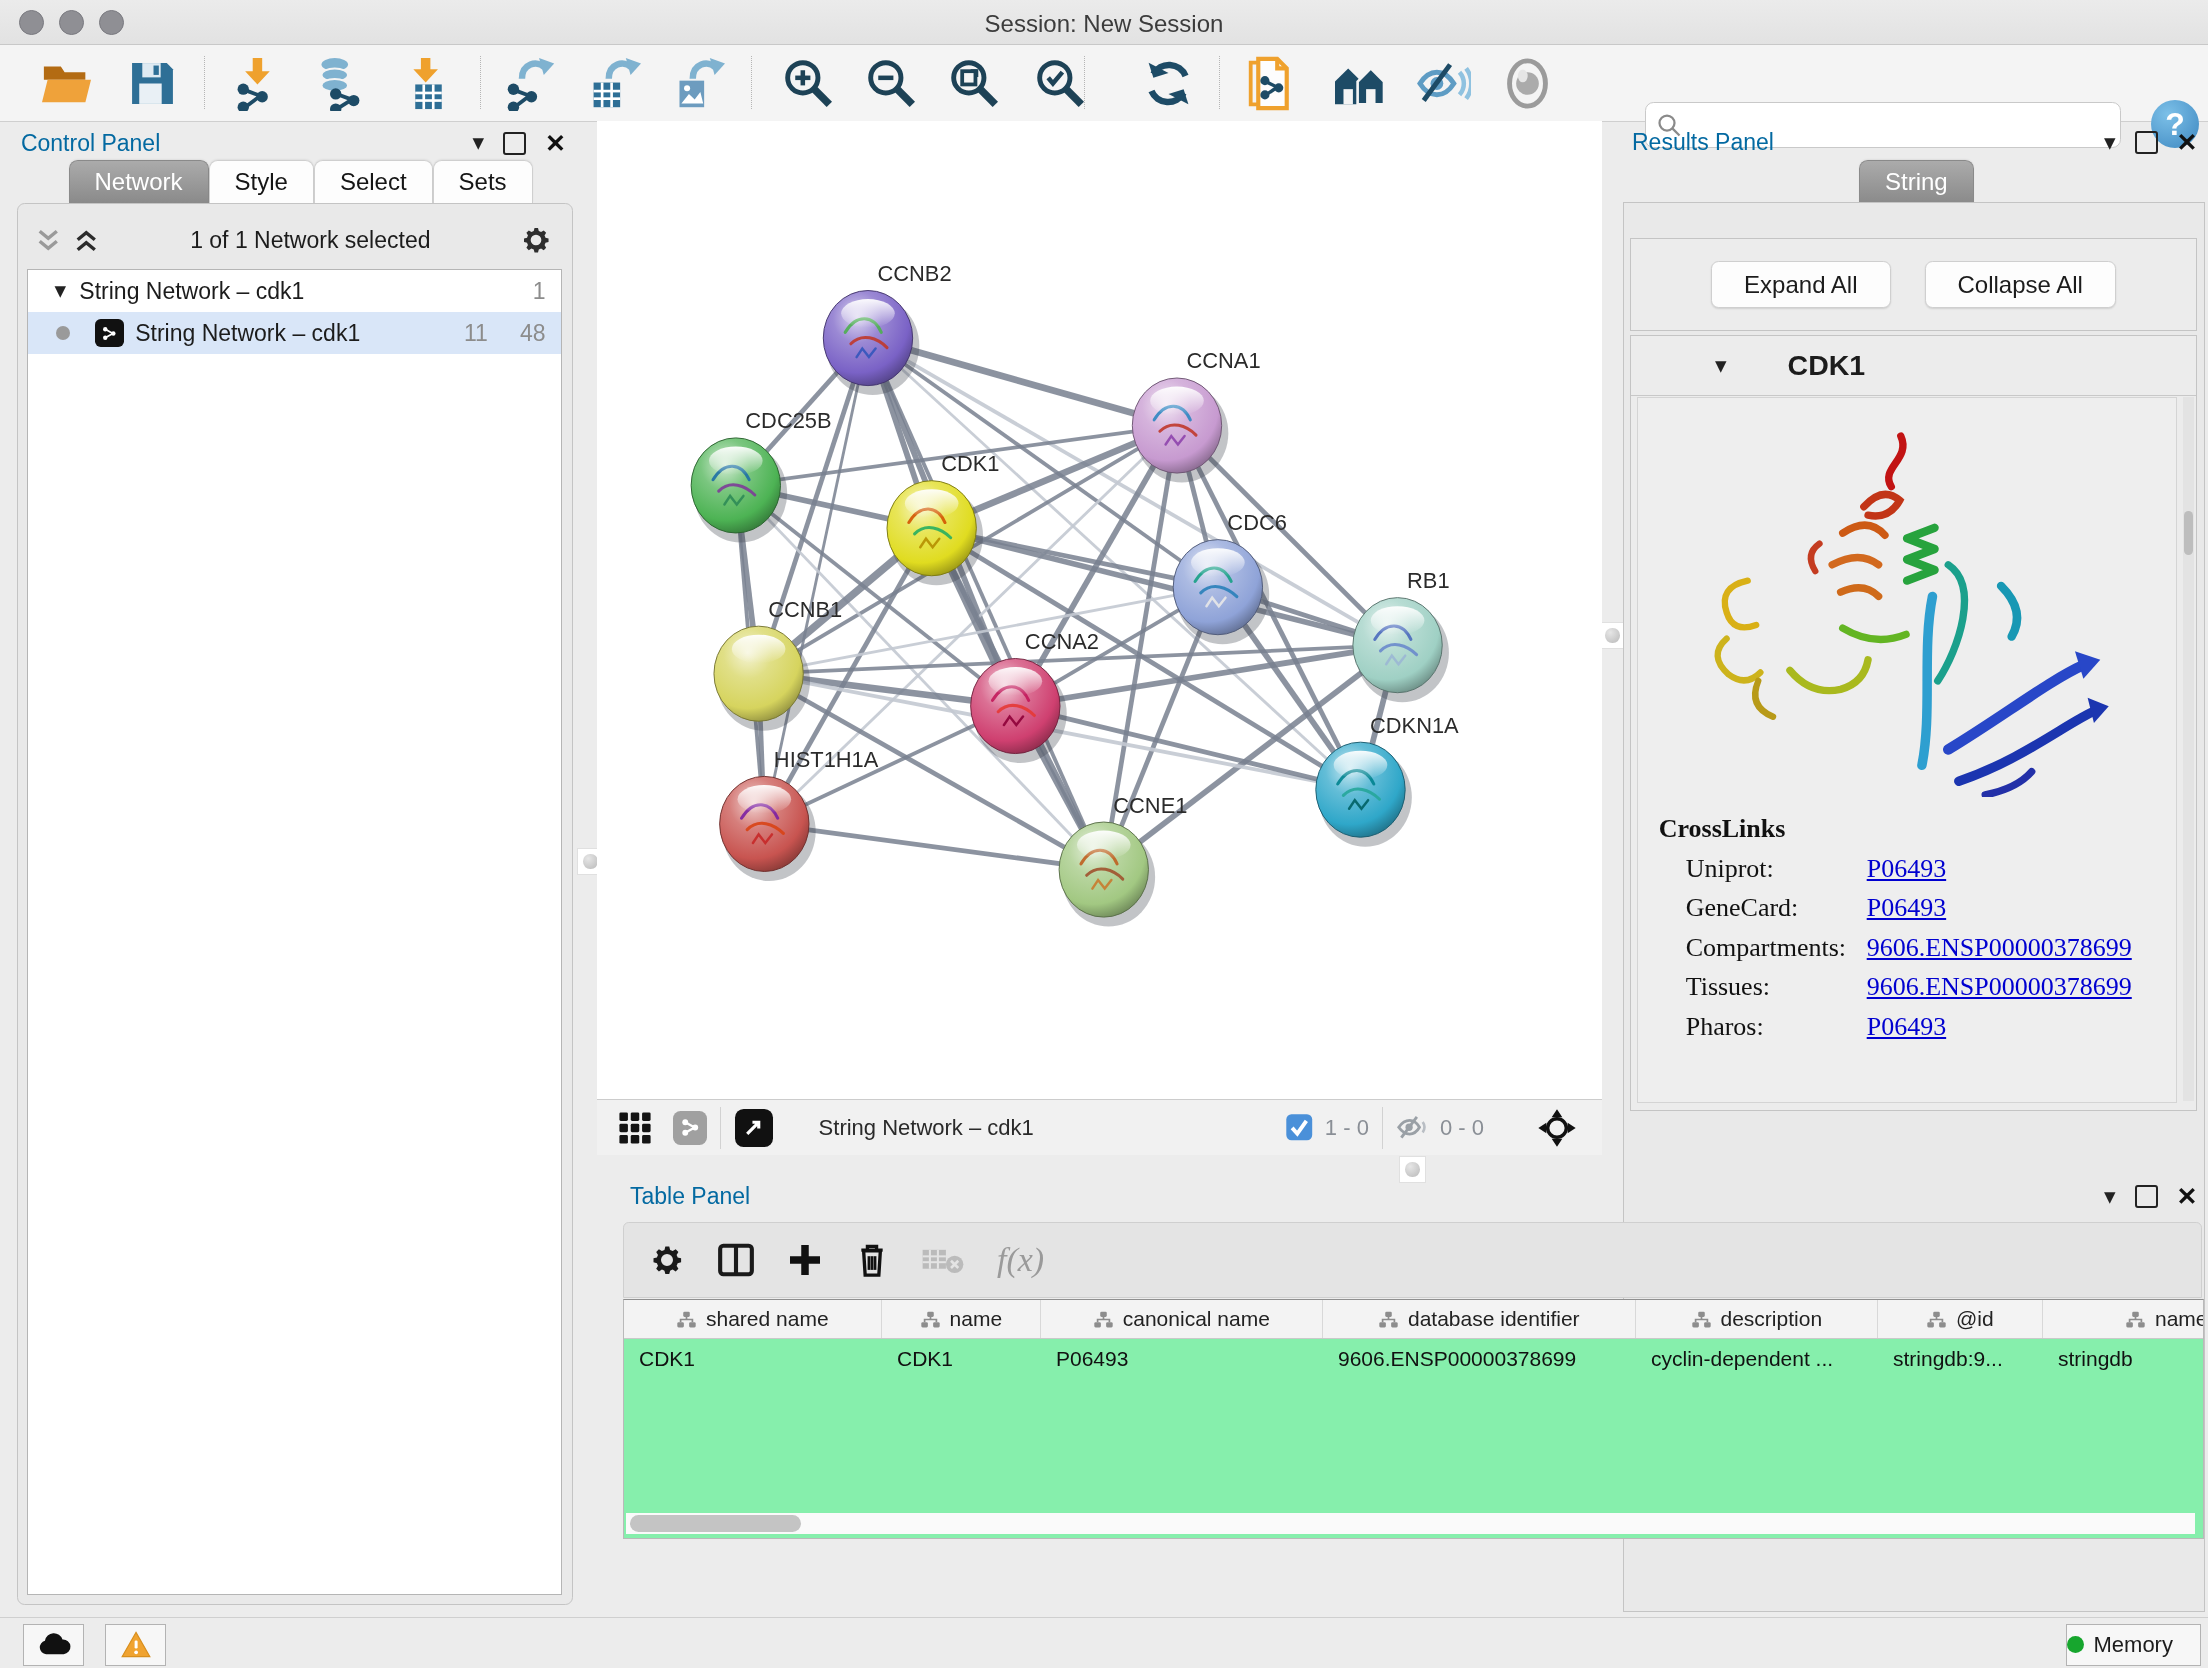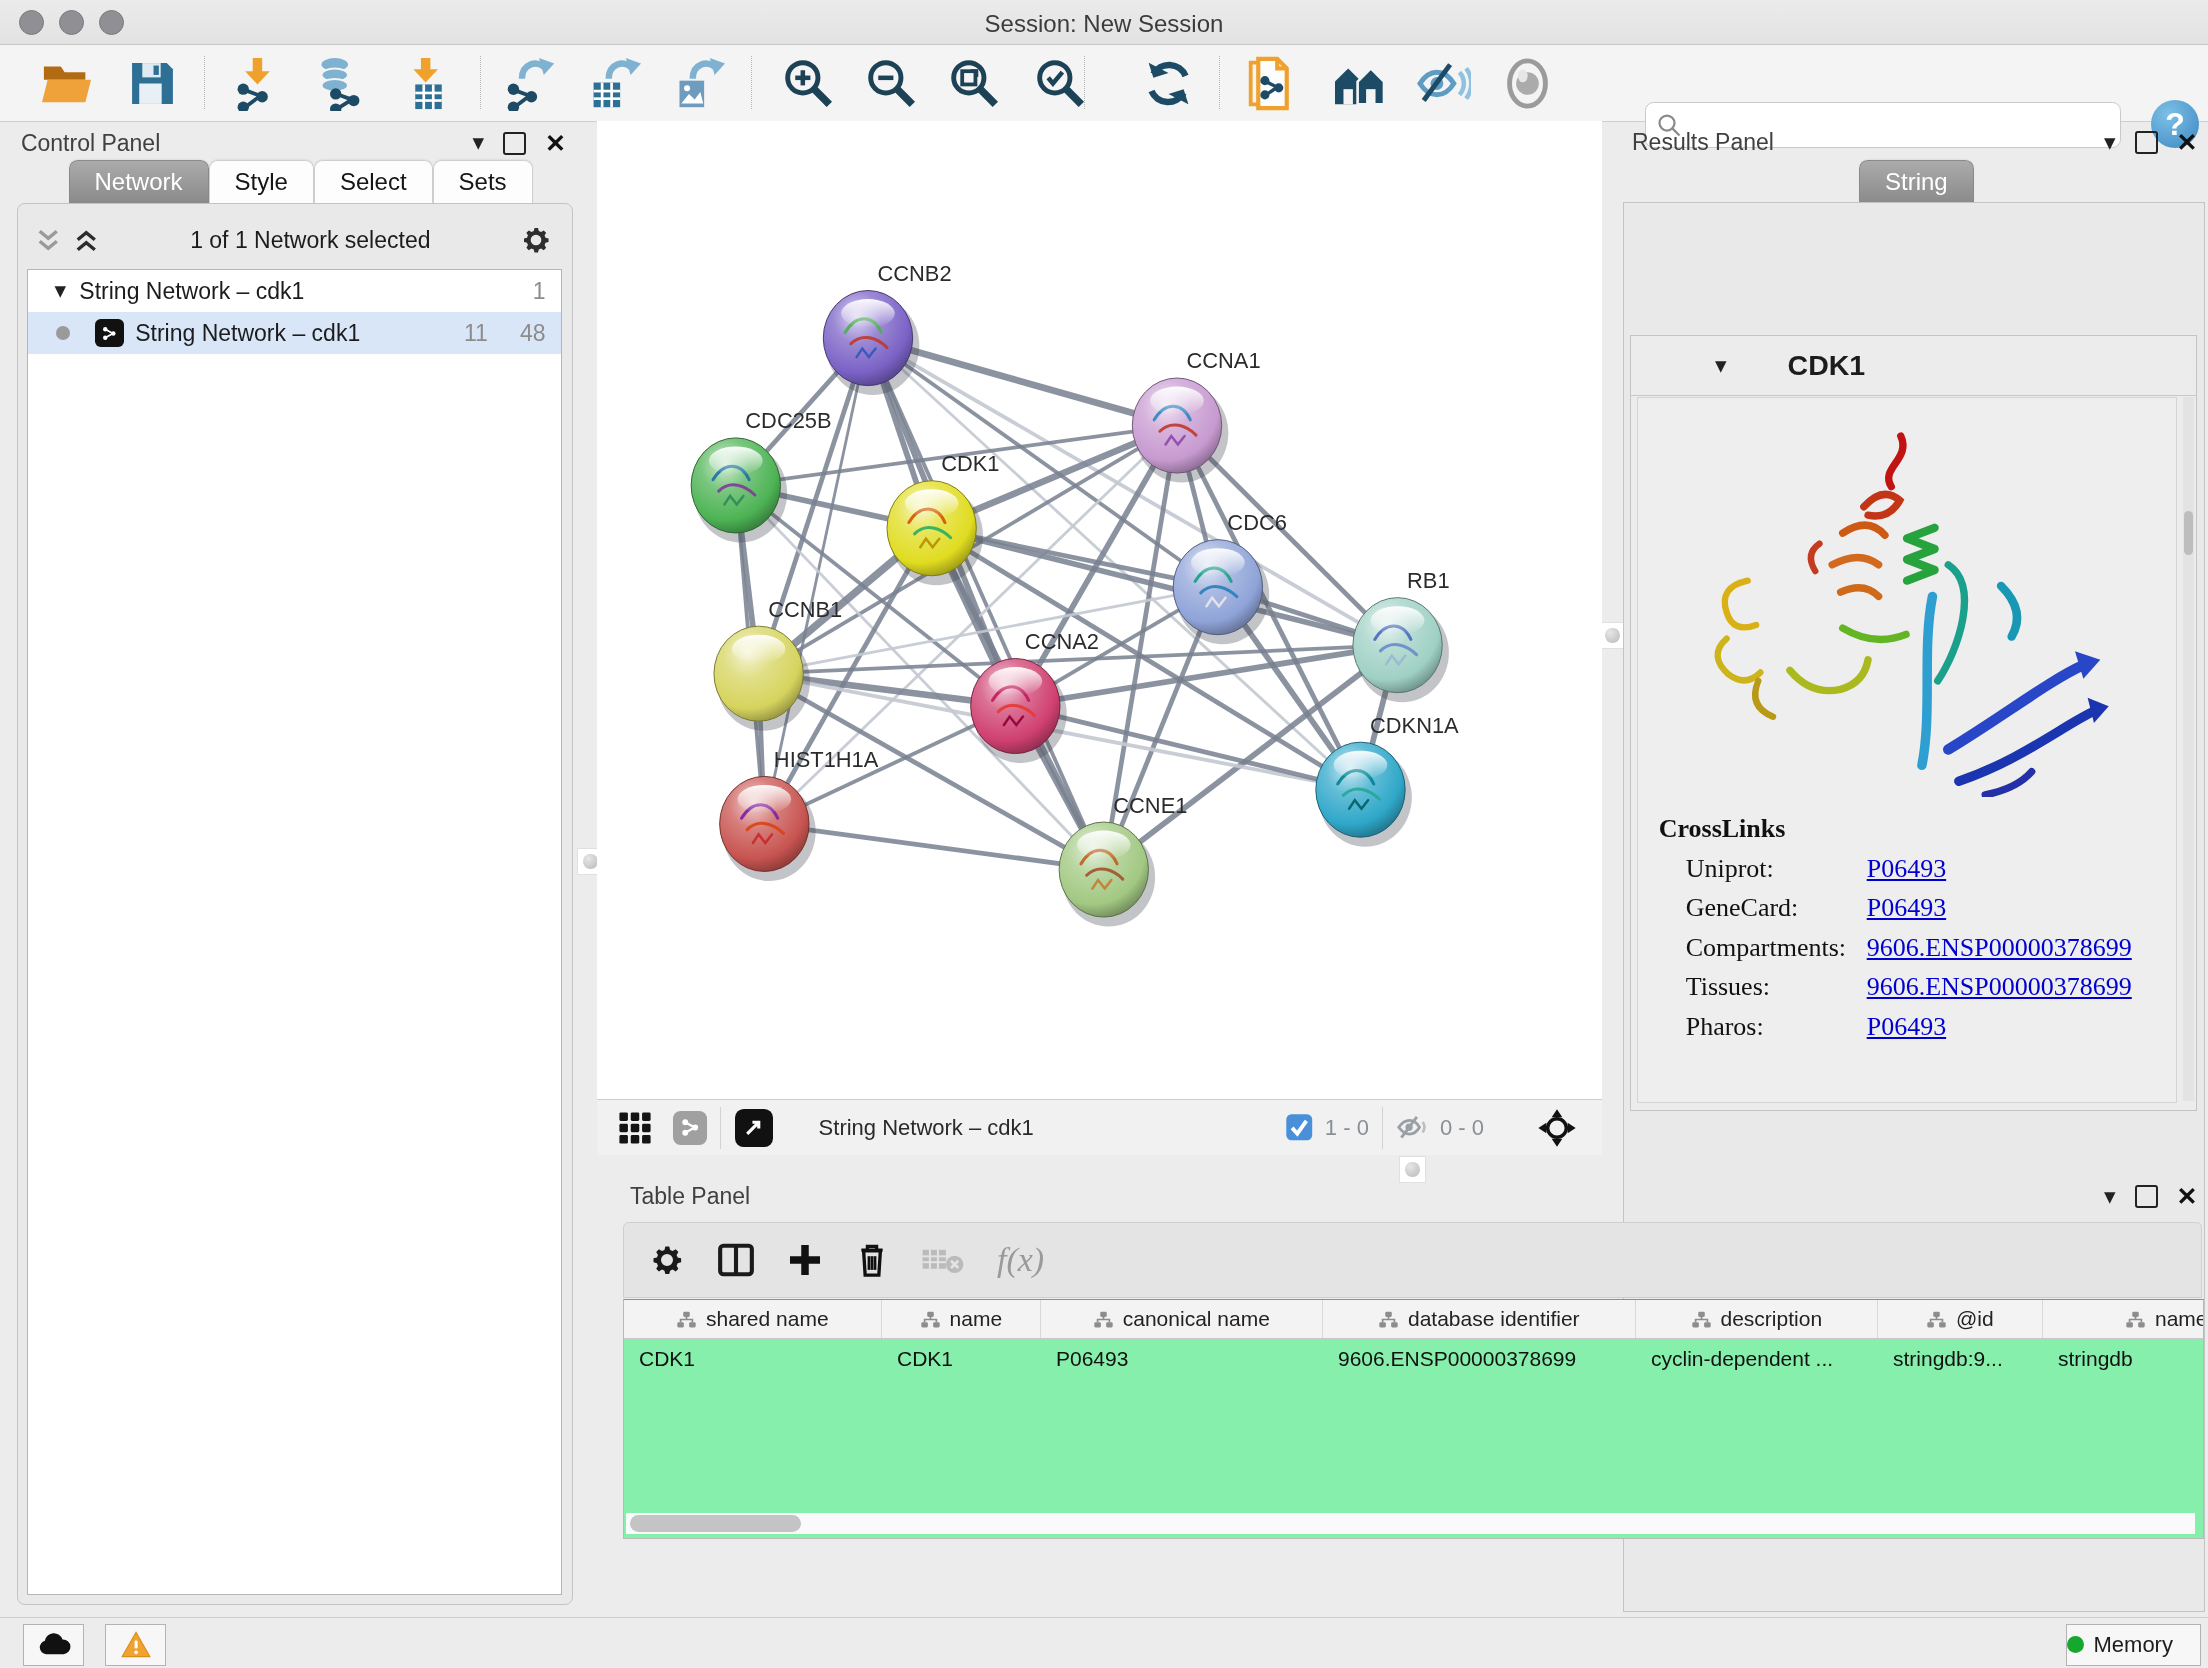--- a/index.html
+++ b/index.html
@@ -16,21 +16,21 @@
   .tbtn{top:9.5px;width:61px;height:57px;display:flex;align-items:center;justify-content:center;}
   .tsep{top:11.4px;width:0;height:53px;border-left:1.9px dotted #b5b5b5;}
   #searchbox{left:1645px;top:57px;width:476px;height:46px;background:#fff;border:1px solid #c9c9c9;
              border-radius:8.6px;display:flex;align-items:center;padding:0 11.4px;box-sizing:border-box;}
   #searchbox input{border:none;outline:none;font-size:21px;width:100%;background:transparent;
                    font-family:"Liberation Sans",sans-serif;}
   #help-btn{left:2151px;top:55px;width:48px;height:48px;border-radius:50%;
             background:radial-gradient(circle at 35% 30%,#7cc0e8,#3d87c0);color:#fff;font-size:32px;
             font-weight:bold;display:flex;align-items:center;justify-content:center;}
   
-  .panel-title{font-size:23px;color:#404040;}
+  .panel-title{font-size:23px;color:#0369a1;}
   .pctl{display:flex;gap:19px;align-items:center;}
   .tri{font-family:"DejaVu Sans",sans-serif;font-size:15px;color:#222;}
   .floatbox{width:19px;height:19px;border:2.9px solid #222;border-radius:2.9px;}
   .closex{font-size:25px;font-weight:bold;color:#111;line-height:19px;}
   .tab{height:42px;padding:0 25px;display:flex;align-items:center;justify-content:center;
        font-size:24px;background:#fdfdfd;border:1px solid #cfcfcf;border-bottom:none;
        border-radius:8.6px 8.6px 0 0;color:#151515;box-shadow:0 -1px 1.9px rgba(0,0,0,.06);}
   .tab.sel{background:linear-gradient(#ababab,#8a8a8a);color:#fff;border-color:#8a8a8a;}
   .innerbox{background:#e9e9e9;border:1px solid #c4c4c4;border-radius:7.6px;}
   
@@ -634,20 +634,24 @@
   </div>
 
   <div class="abs panel-title" style="left:1632px;top:129px">Results Panel</div>
   <div class="abs pctl" style="left:2104px;top:131px">
     <span class="tri">▼</span>
     <span class="floatbox"></span>
     <span class="closex">✕</span>
   </div>
   <div class="abs tab sel" style="left:1859px;top:160px">String</div>
   <div class="abs" id="rp-box"></div>
+  <div class="abs" id="rp-b1">
+    <span class="rbtn">Expand All</span>
+    <span class="rbtn">Collapse All</span>
+  </div>
   <div class="abs" id="rp-b2">
     <div id="rp-hdr">
       <span class="tri" style="margin:0 61px 0 84px">▼</span>
       <span style="font-size:28.5px;font-weight:bold">CDK1</span>
     </div>
     <div id="rp-content">
       <svg width="447" height="380" viewBox="0 0 400 360" style="margin:19px 0 0 34px">
         <g fill="none" stroke-linecap="round">
           <path d="M205 18 C215 40 185 48 196 66" stroke="#c21313" stroke-width="7"></path>
           <path d="M170 85 q18 -20 34 -6 q-10 18 -30 14" stroke="#c23517" stroke-width="7"></path>

